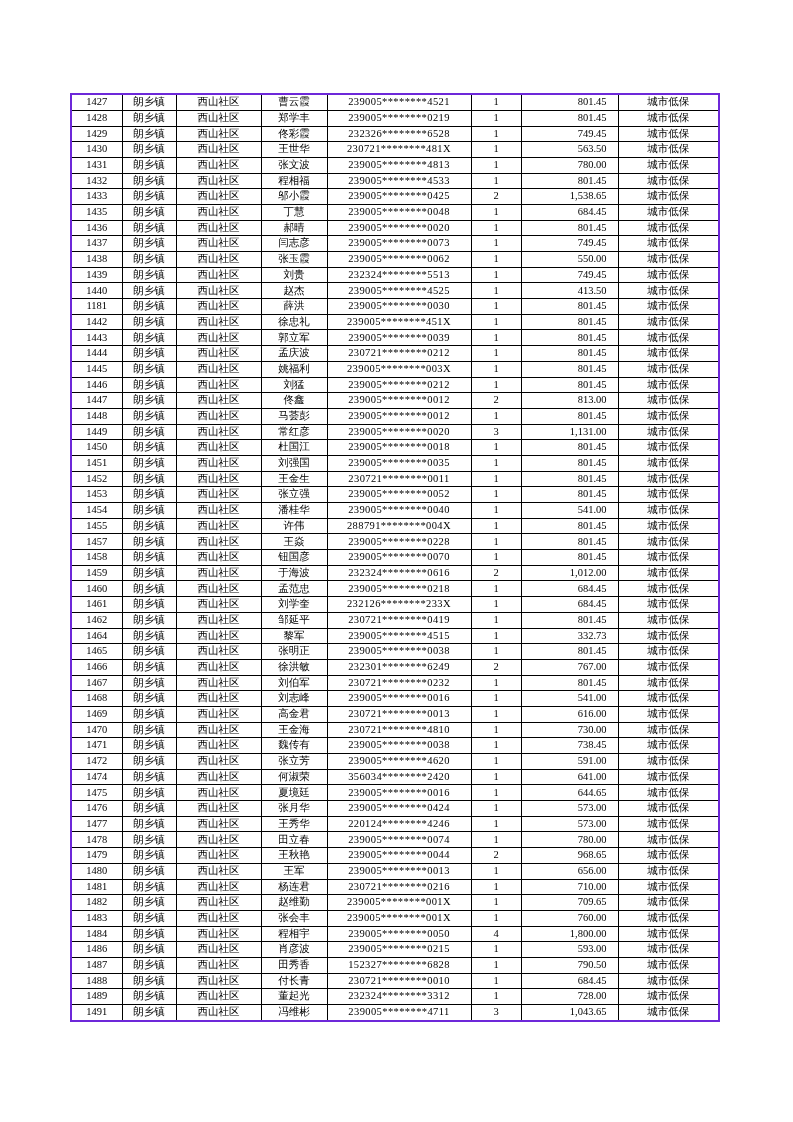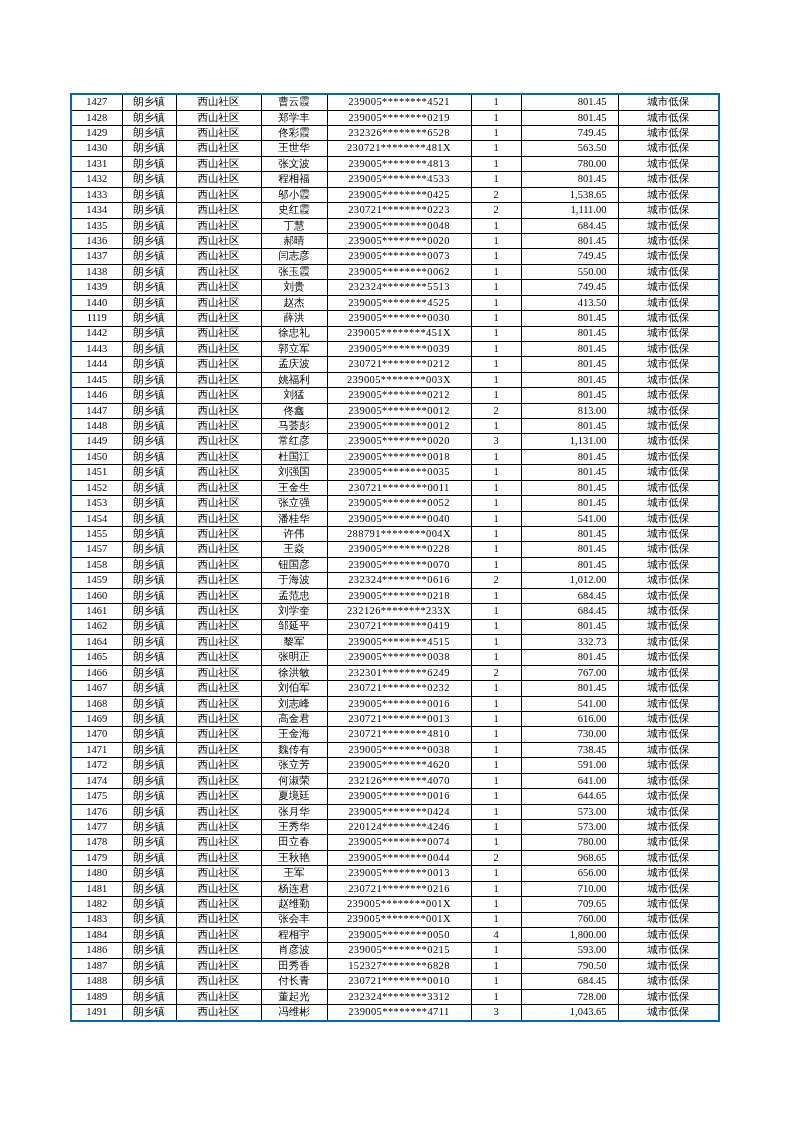--- a/index.html
+++ b/index.html
@@ -18,21 +18,21 @@
     position: absolute;
     left: 70px;
     top: 93px;
     width: 648px;
     height: 929px;
     border-collapse: collapse;
     table-layout: fixed;
     font-family: "Liberation Serif", "DejaVu Serif", serif;
     font-size: 10.5px;
     color: #000000;
-    border: 2px solid #0369a1;
+    border: 2px solid #6d28d9;
   }
   table.roster td {
     border: 1px solid #000000;
     text-align: center;
     vertical-align: middle;
     padding: 0;
     overflow: hidden;
     white-space: nowrap;
     line-height: 1;
   }
@@ -135,30 +135,20 @@
           <td class="c0">1433</td>
           <td class="c1">朗乡镇</td>
           <td class="c2">西山社区</td>
           <td class="c3">邬小霞</td>
           <td class="c4">239005********0425</td>
           <td class="c5">2</td>
           <td class="c6">1,538.65</td>
           <td class="c7">城市低保</td>
         </tr>
         <tr>
-          <td class="c0">1434</td>
-          <td class="c1">朗乡镇</td>
-          <td class="c2">西山社区</td>
-          <td class="c3">史红霞</td>
-          <td class="c4">230721********0223</td>
-          <td class="c5">2</td>
-          <td class="c6">1,111.00</td>
-          <td class="c7">城市低保</td>
-        </tr>
-        <tr>
           <td class="c0">1435</td>
           <td class="c1">朗乡镇</td>
           <td class="c2">西山社区</td>
           <td class="c3">丁慧</td>
           <td class="c4">239005********0048</td>
           <td class="c5">1</td>
           <td class="c6">684.45</td>
           <td class="c7">城市低保</td>
         </tr>
         <tr>
@@ -205,21 +195,21 @@
           <td class="c0">1440</td>
           <td class="c1">朗乡镇</td>
           <td class="c2">西山社区</td>
           <td class="c3">赵杰</td>
           <td class="c4">239005********4525</td>
           <td class="c5">1</td>
           <td class="c6">413.50</td>
           <td class="c7">城市低保</td>
         </tr>
         <tr>
-          <td class="c0">1119</td>
+          <td class="c0">1181</td>
           <td class="c1">朗乡镇</td>
           <td class="c2">西山社区</td>
           <td class="c3">薛洪</td>
           <td class="c4">239005********0030</td>
           <td class="c5">1</td>
           <td class="c6">801.45</td>
           <td class="c7">城市低保</td>
         </tr>
         <tr>
           <td class="c0">1442</td>
@@ -509,21 +499,21 @@
           <td class="c4">239005********4620</td>
           <td class="c5">1</td>
           <td class="c6">591.00</td>
           <td class="c7">城市低保</td>
         </tr>
         <tr>
           <td class="c0">1474</td>
           <td class="c1">朗乡镇</td>
           <td class="c2">西山社区</td>
           <td class="c3">何淑荣</td>
-          <td class="c4">232126********4070</td>
+          <td class="c4">356034********2420</td>
           <td class="c5">1</td>
           <td class="c6">641.00</td>
           <td class="c7">城市低保</td>
         </tr>
         <tr>
           <td class="c0">1475</td>
           <td class="c1">朗乡镇</td>
           <td class="c2">西山社区</td>
           <td class="c3">夏境廷</td>
           <td class="c4">239005********0016</td>

